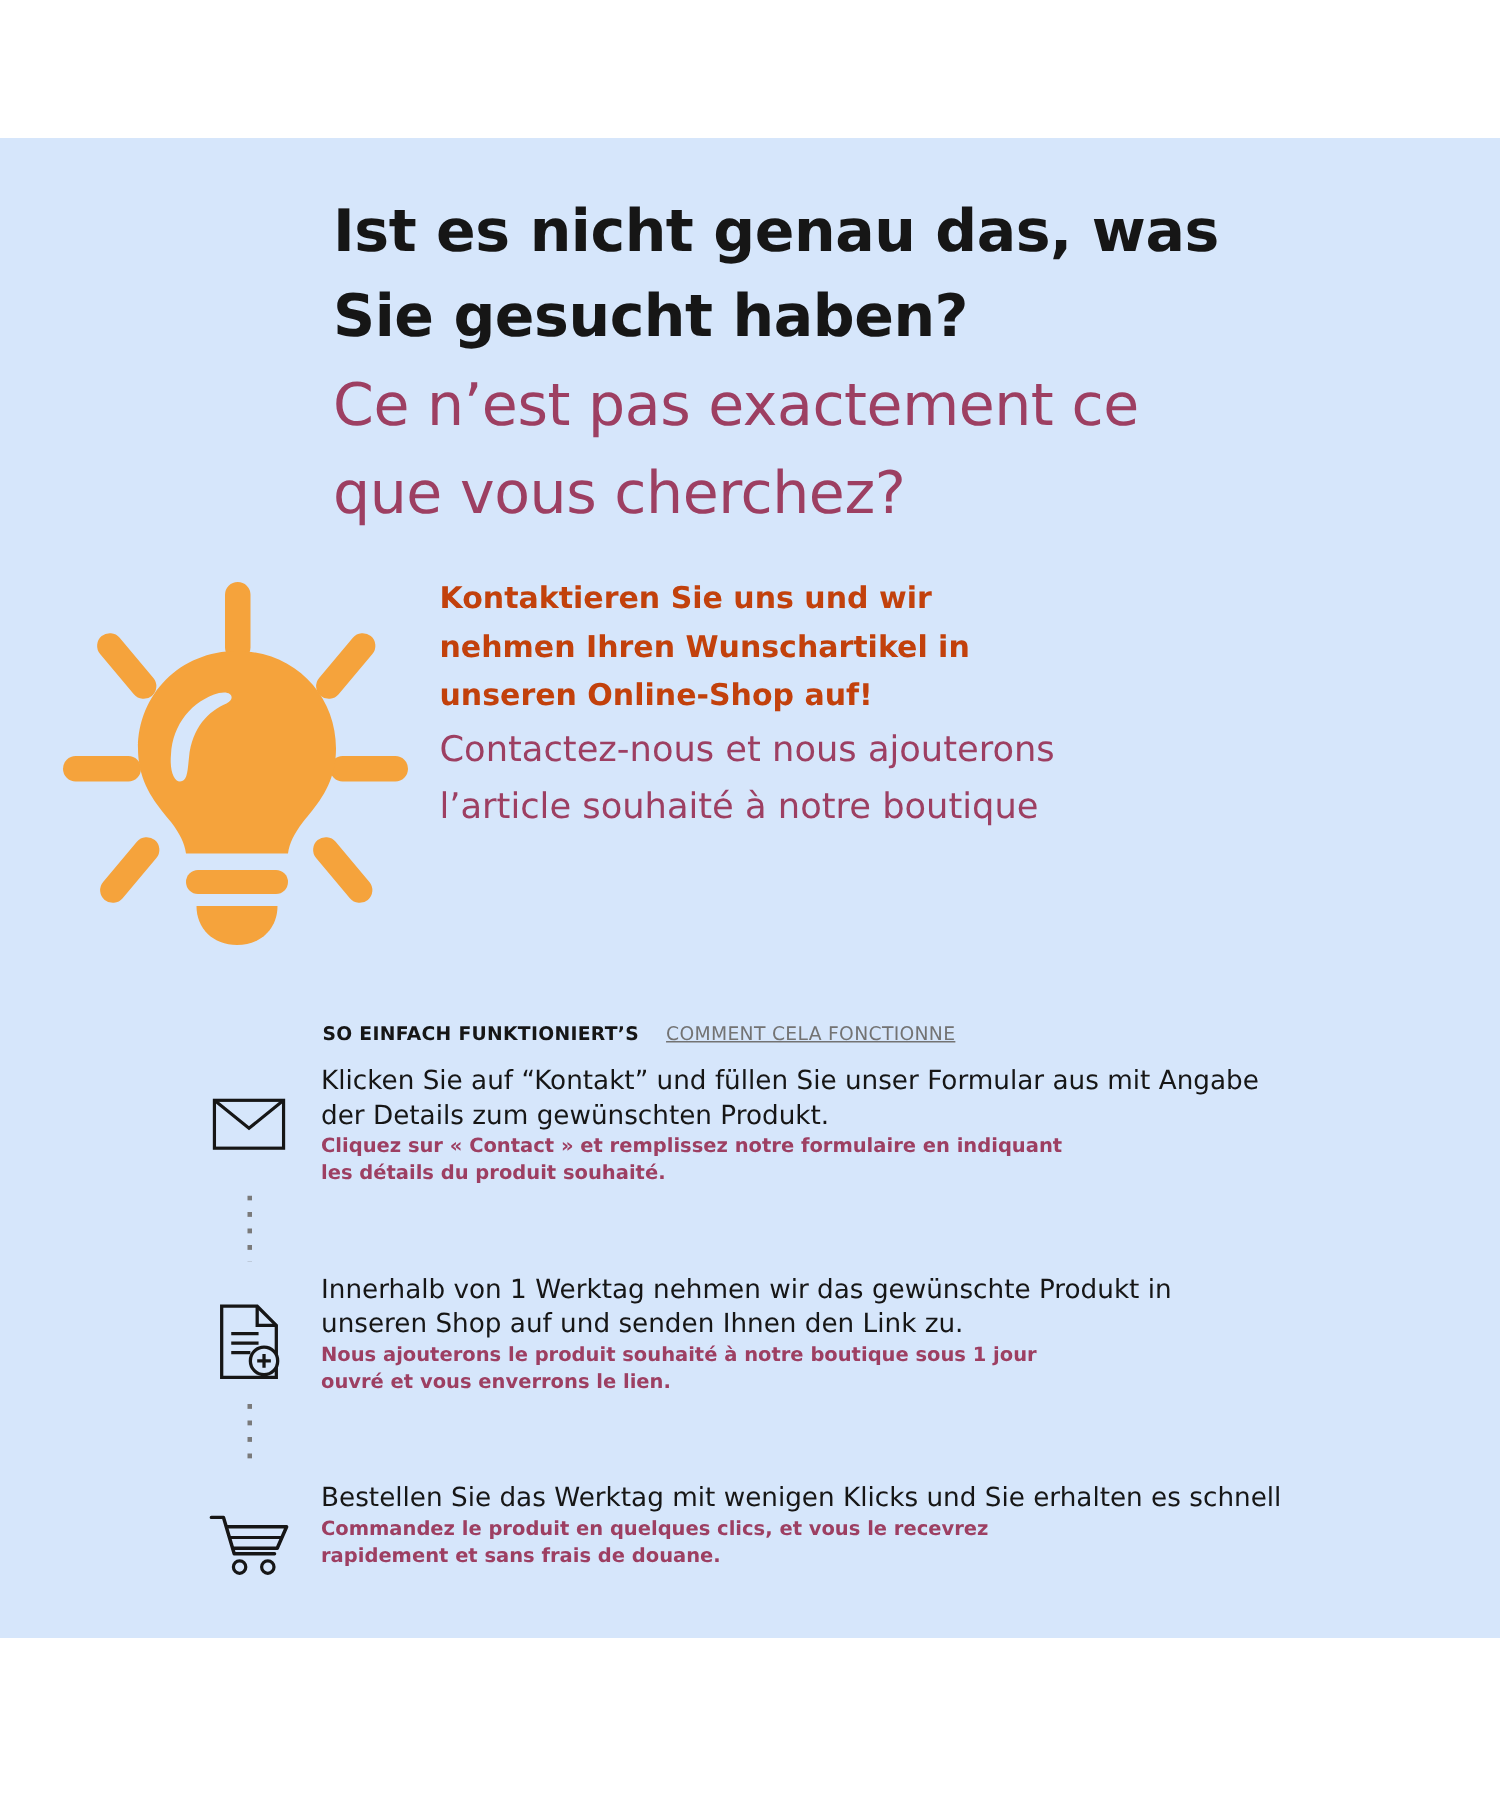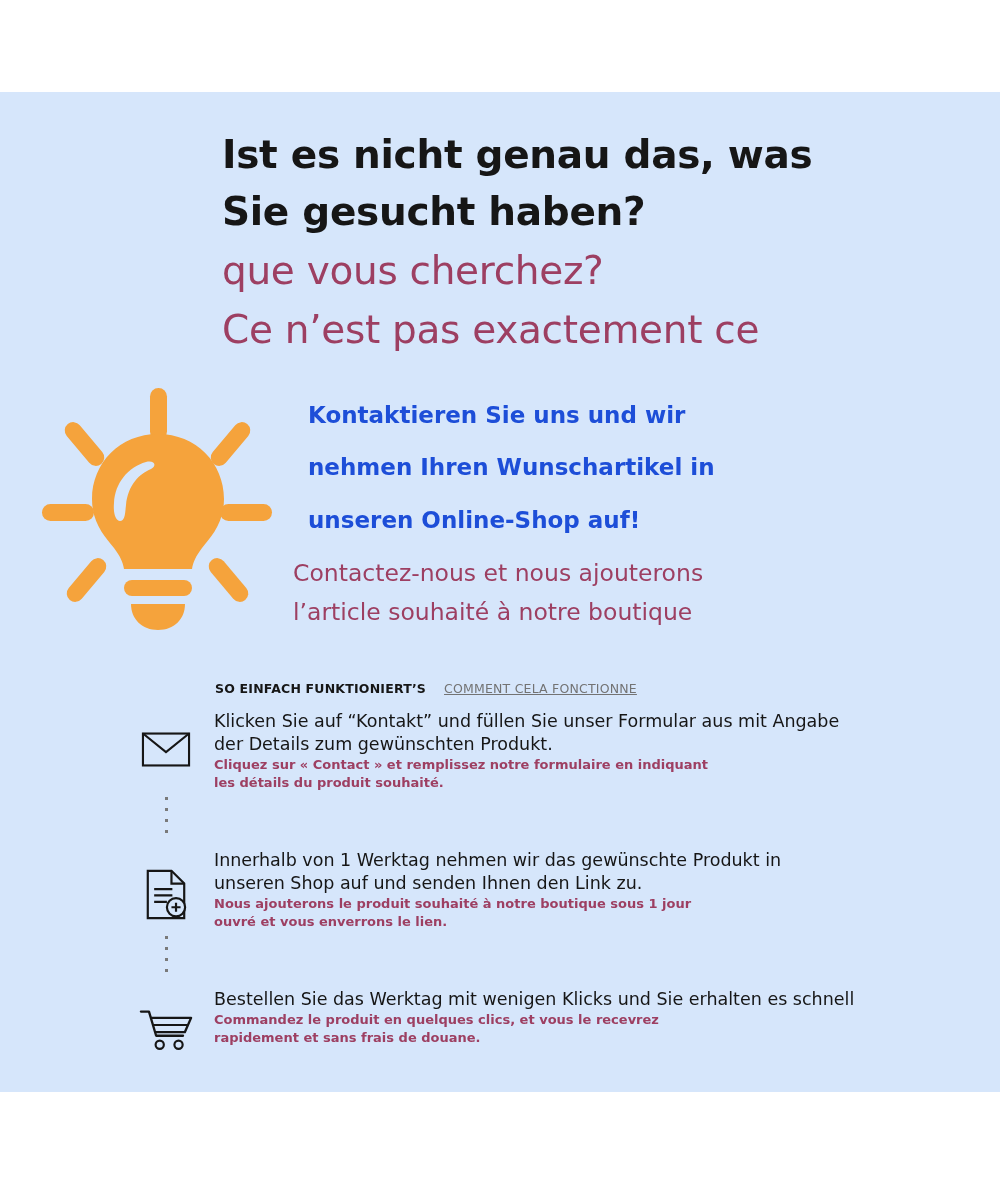--- a/index.html
+++ b/index.html
@@ -63,24 +63,24 @@
     height: 256px;
   }
   .intro {
     position: absolute;
     left: 293px;
     top: 382px;
     width: 590px;
   }
   .intro .de {
     font-weight: bold;
-    font-size: 23px;
+    font-size: 20px;
     line-height: 1.63;
-    color: #1d4ed8;
-    margin: 15px;
+    color: #c2410c;
+    margin: 0;
   }
   .intro .fr {
     font-weight: normal;
     font-size: 23.5px;
     line-height: 1.63;
     color: #9d3f62;
     margin: 0;
   }
 
   
@@ -165,22 +165,22 @@
 </style>
 </head>
 <body>
 
 <div class="canvas">
   <div class="panel"></div>
 
   <div class="headline">
     <p class="de">Ist es nicht genau das, was</p>
     <p class="de">Sie gesucht haben?</p>
+    <p class="fr">Ce n’est pas exactement ce</p>
     <p class="fr">que vous cherchez?</p>
-    <p class="fr">Ce n’est pas exactement ce</p>
   </div>
 
   <div class="bulb">
     <svg viewBox="0 0 240 256" width="240" height="256" aria-hidden="true">
       <g fill="#f5a33c">
 
         <rect x="114" y="6" width="17" height="52" rx="8.5"></rect>
         <rect x="40" y="36" width="17" height="52" rx="8.5" transform="rotate(-40 48.5 62)"></rect>
         <rect x="186" y="36" width="17" height="52" rx="8.5" transform="rotate(40 194.5 62)"></rect>
         <rect x="6" y="122" width="52" height="17" rx="8.5"></rect>

